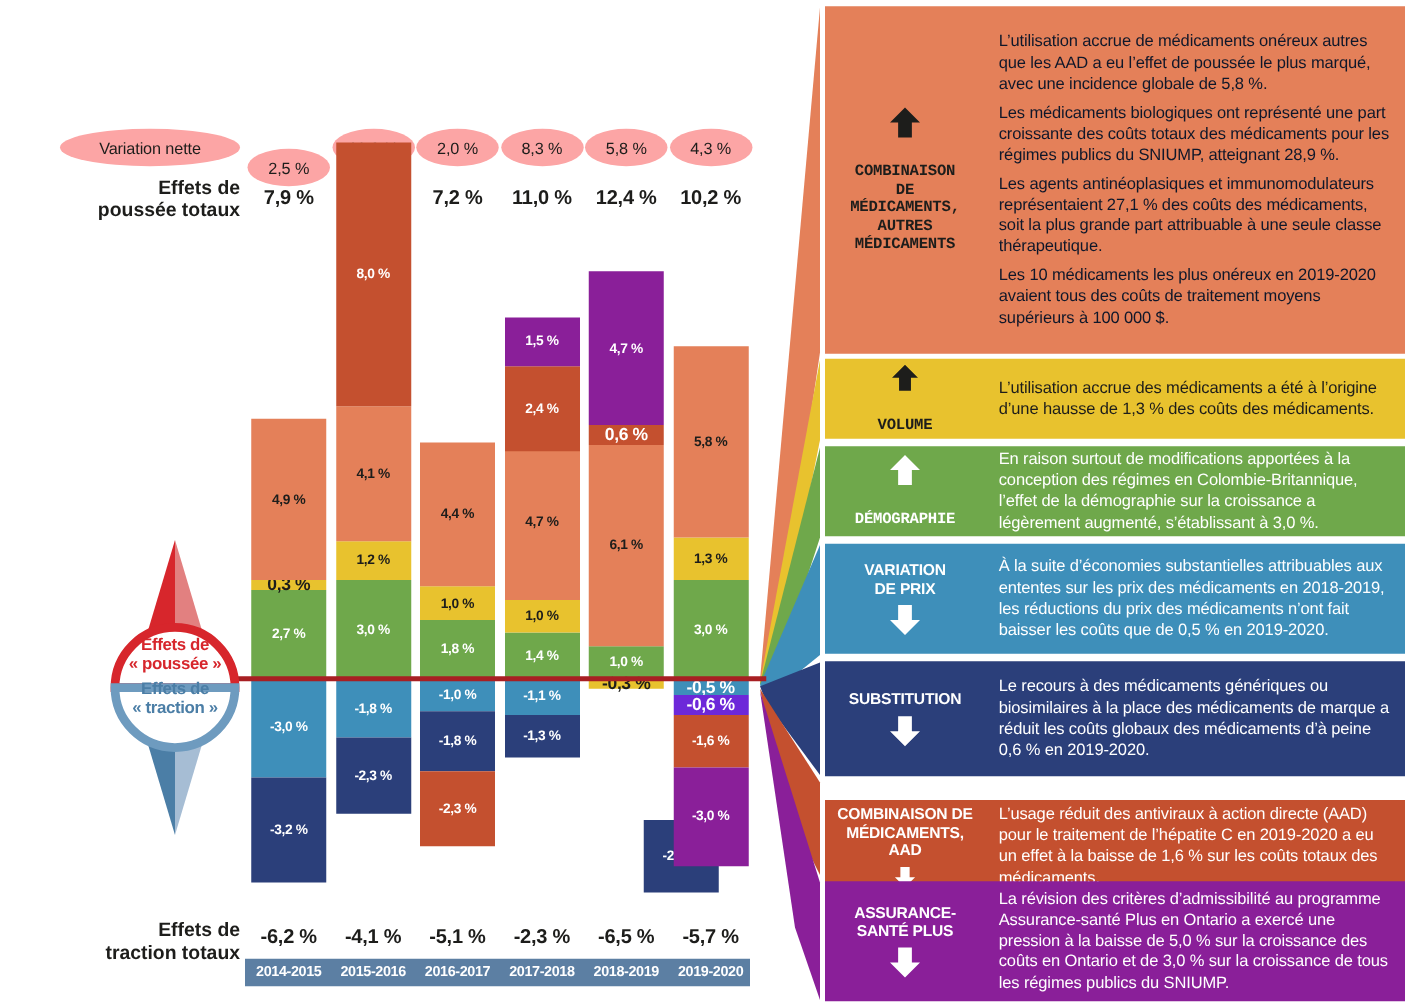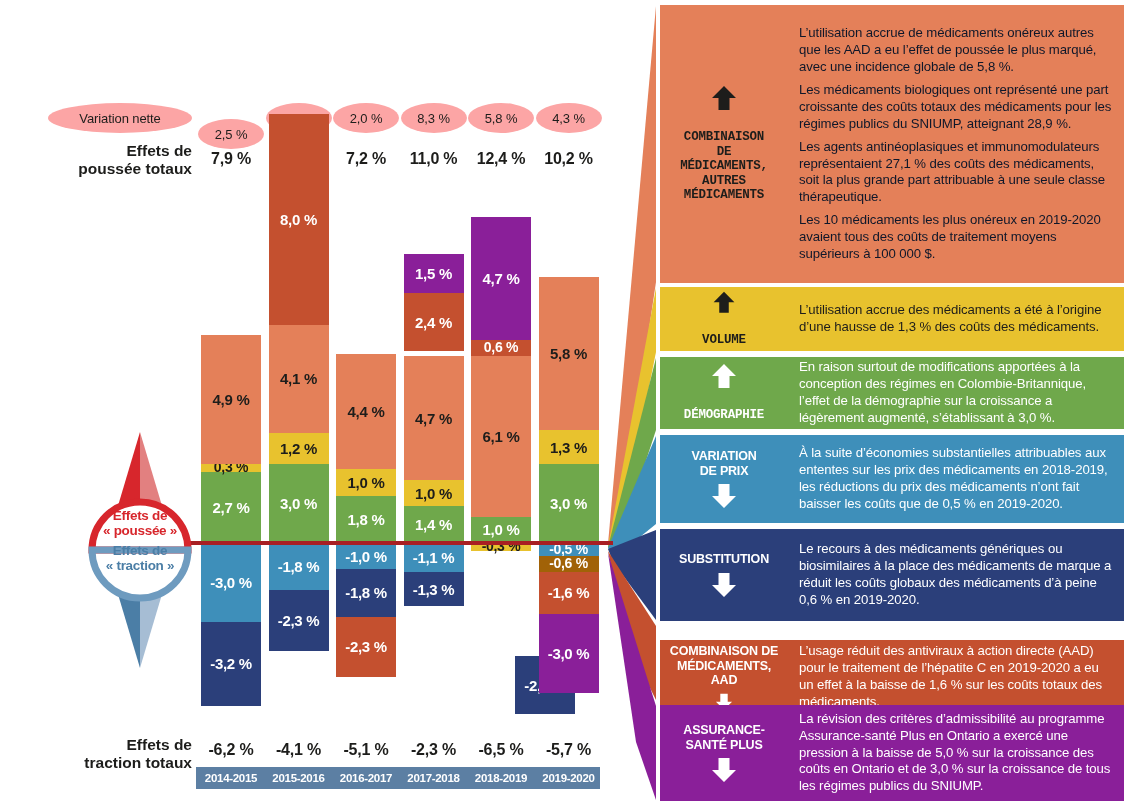--- a/index.html
+++ b/index.html
@@ -42,21 +42,21 @@
     font-size:15.5px;font-weight:bold;color:#1d1d1b;
     text-align:right;line-height:1.18;
   }
 
   
   #plot{position:absolute;left:0;top:0;width:655px;height:806px;}
   .bar-col{position:absolute;width:60px;}
   .seg{
     position:absolute;left:0;width:60px;
     display:flex;align-items:center;justify-content:center;
-    font-size:15px;font-weight:bold;
+    font-size:11px;font-weight:bold;
     letter-spacing:-0.3px;
     overflow:visible;white-space:nowrap;
   }
   .seg.dark{color:#1d1d1b;}
   .seg.light{color:#ffffff;}
 
   #zero-line{
     position:absolute;left:96px;top:541px;width:517px;height:4px;
     background:#a81f23;z-index:30;
   }
@@ -164,39 +164,39 @@
           <div class="seg dark" style="top: 469.36px; height: 26.3px; background: rgb(232, 194, 46);">1,0 %</div>
           <div class="seg dark" style="top: 353.64px; height: 115.72px; background: rgb(228, 128, 89);">4,4 %</div>
           <div class="seg light" style="top: 543px; height: 26.3px; background: rgb(62, 143, 186);">-1,0 %</div>
           <div class="seg light" style="top: 569.3px; height: 47.34px; background: rgb(43, 63, 122);">-1,8 %</div>
           <div class="seg light" style="top: 616.64px; height: 60.49px; background: rgb(196, 80, 47);">-2,3 %</div>
         </div>
         <div class="bar-col" style="left: 403.5px; top: 0px; height: 806px;">
           <div class="seg light" style="top: 506.18px; height: 36.82px; background: rgb(111, 168, 75);">1,4 %</div>
           <div class="seg dark" style="top: 479.88px; height: 26.3px; background: rgb(232, 194, 46);">1,0 %</div>
           <div class="seg dark" style="top: 356.27px; height: 123.61px; background: rgb(228, 128, 89);">4,7 %</div>
-          <div class="seg light" style="top: 293.15px; height: 58px; background: rgb(196, 80, 47);">2,4 %</div>
+          <div class="seg light" style="top: 293.15px; height: 68px; background: rgb(196, 80, 47);">2,4 %</div>
           <div class="seg light" style="top: 253.7px; height: 39.45px; background: rgb(138, 31, 153);">1,5 %</div>
           <div class="seg light" style="top: 543px; height: 28.93px; background: rgb(62, 143, 186);">-1,1 %</div>
           <div class="seg light" style="top: 571.93px; height: 34.19px; background: rgb(43, 63, 122);">-1,3 %</div>
         </div>
         <div class="bar-col" style="left: 471px; top: 0px; height: 806px;">
           <div class="seg light" style="top: 516.7px; height: 26.3px; background: rgb(111, 168, 75);">1,0 %</div>
           <div class="seg dark" style="top: 356.27px; height: 160.43px; background: rgb(228, 128, 89);">6,1 %</div>
           <div class="seg light" style="top: 340.49px; height: 15.78px; background: rgb(196, 80, 47); line-height: 15.78px; font-size: 14px;">0,6 %</div>
           <div class="seg light" style="top: 216.88px; height: 123.61px; background: rgb(138, 31, 153);">4,7 %</div>
           <div class="seg dark" style="top: 543px; height: 7.89px; background: rgb(232, 194, 46); line-height: 7.89px; font-size: 14px;">-0,3 %</div>
           <div class="seg light" style="top: 656.09px; height: 57.86px; background: rgb(43, 63, 122); margin-left: 44px;">-2,2 %</div>
         </div>
         <div class="bar-col" style="left: 538.5px; top: 0px; height: 806px;">
           <div class="seg light" style="top: 464.1px; height: 78.9px; background: rgb(111, 168, 75);">3,0 %</div>
           <div class="seg dark" style="top: 429.91px; height: 34.19px; background: rgb(232, 194, 46);">1,3 %</div>
           <div class="seg dark" style="top: 277.37px; height: 152.54px; background: rgb(228, 128, 89);">5,8 %</div>
           <div class="seg light" style="top: 543px; height: 13.15px; background: rgb(62, 143, 186); line-height: 13.15px; font-size: 14px;">-0,5 %</div>
-          <div class="seg light" style="top: 556.15px; height: 15.78px; background: #a16207; line-height: 15.78px; font-size: 14px;">-0,6 %</div>
+          <div class="seg light" style="top: 556.15px; height: 15.78px; background: #6d28d9; line-height: 15.78px; font-size: 14px;">-0,6 %</div>
           <div class="seg light" style="top: 571.93px; height: 42.08px; background: rgb(196, 80, 47);">-1,6 %</div>
           <div class="seg light" style="top: 614.01px; height: 78.9px; background: rgb(138, 31, 153);">-3,0 %</div>
         </div>
       </div>
 
     <div id="zero-line"></div>
 
     <div id="pushpull-badge">
       <svg width="124" height="244" viewBox="0 0 124 244">
         <polygon points="62,4 28,118 62,118" fill="#D7262C"></polygon>

